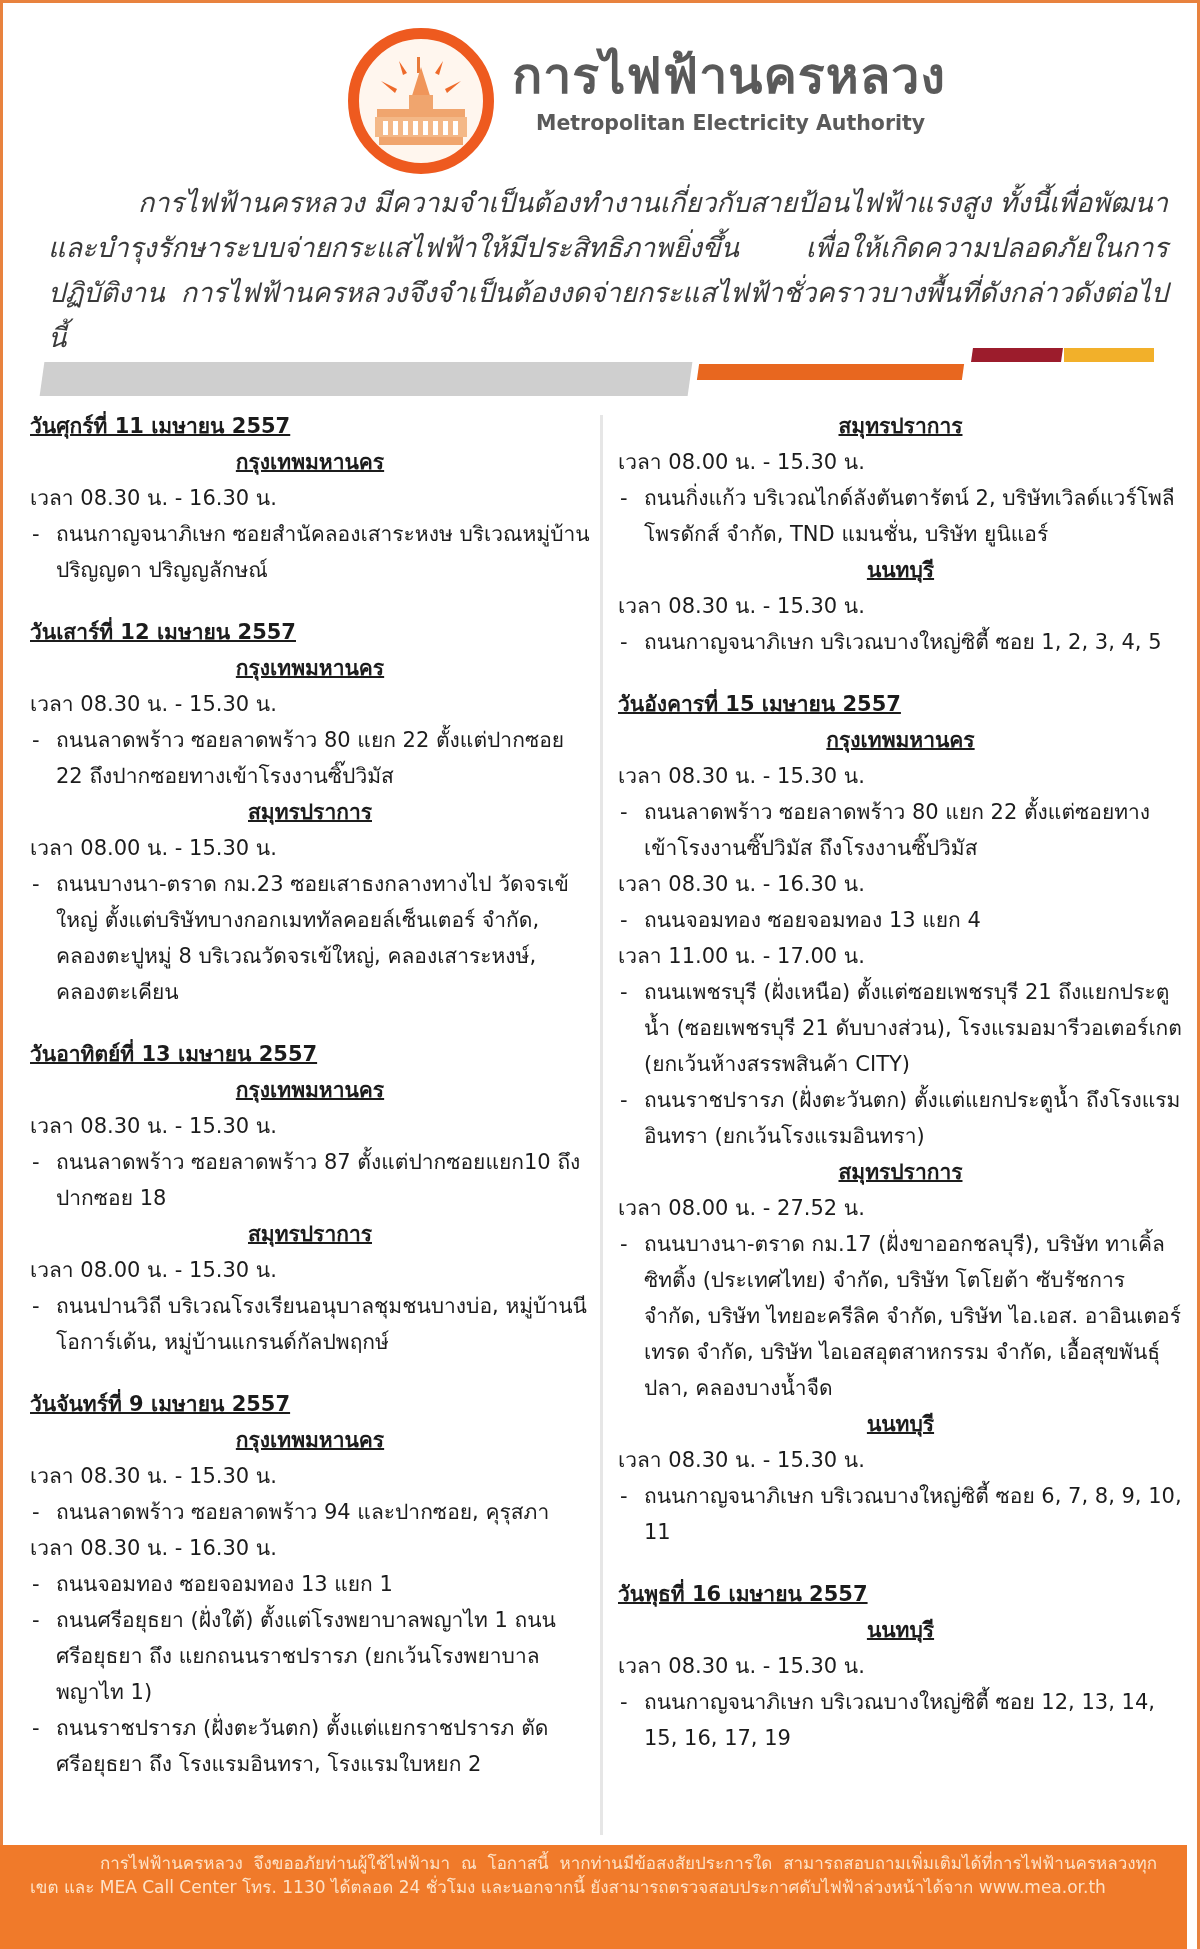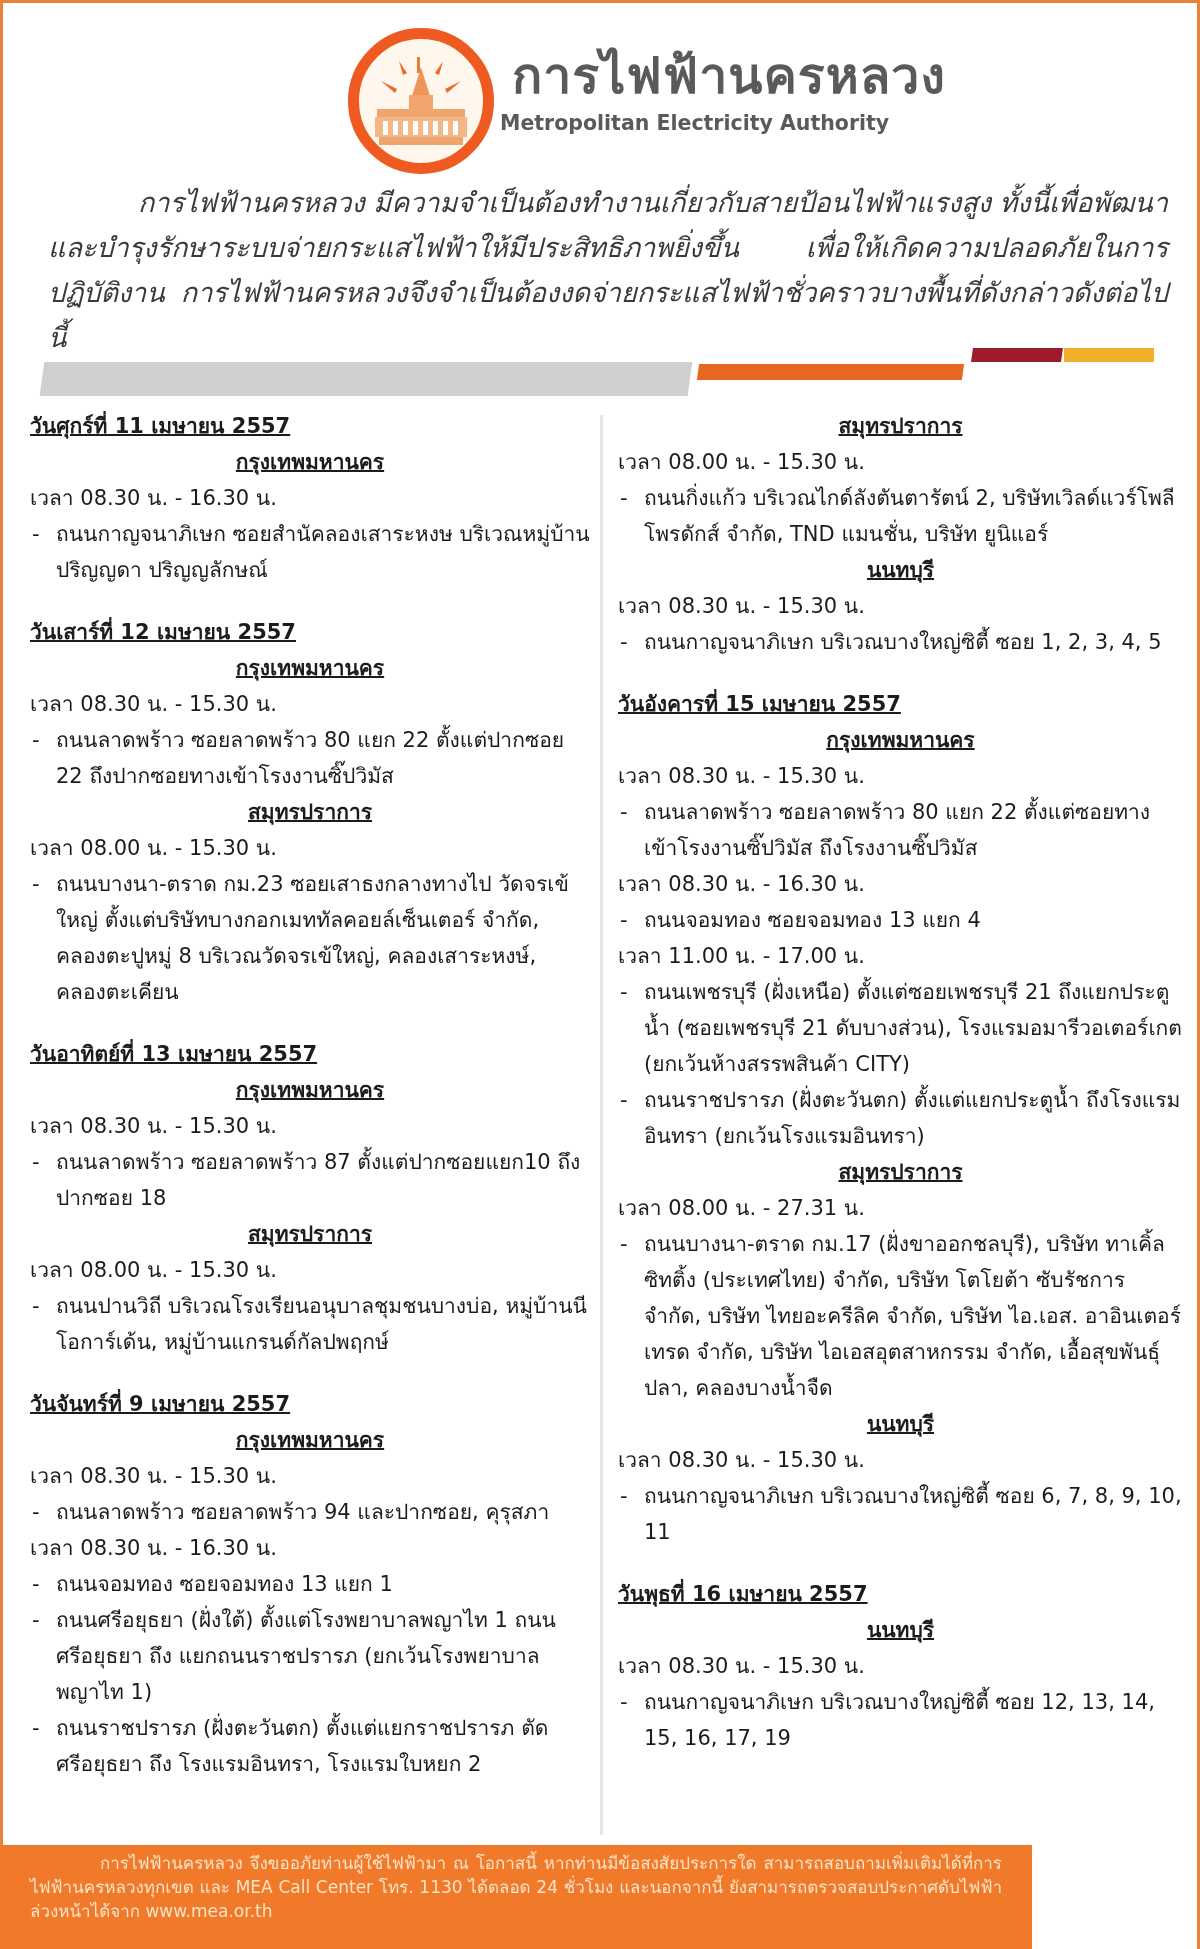--- a/index.html
+++ b/index.html
@@ -3,41 +3,41 @@
 <meta charset="utf-8">
 <style>
   * { box-sizing: border-box; margin: 0; padding: 0; }
   html, body { width: 1200px; height: 1949px; background: #ffffff; overflow: hidden; }
   body { font-family: "DejaVu Sans", sans-serif; color: #1a1a1a; position: relative; }
   .frame { position: absolute; left: 0; top: 0; width: 1200px; height: 1949px; border: 3px solid #e8823e; border-bottom: none; }
   .header { position: absolute; left: 0; top: 0; width: 1200px; height: 180px; padding-left: 36px; }
   .logo { position: absolute; left: 348px; top: 28px; width: 146px; height: 146px; border-radius: 50%; border: 11px solid #ee5a1f; background: #fff6ee; overflow: hidden; }
   .logo svg { position: absolute; left: 0; top: 0; width: 124px; height: 124px; }
   .brand-th { position: absolute; left: 512px; top: 46px; font-size: 50px; color: #5a5a5a; font-weight: bold; letter-spacing: 1px; line-height: 60px; }
-  .brand-en { position: absolute; left: 500px; top: 110px; font-size: 20.5px; color: #5a5a5a; font-weight: bold; line-height: 26px; font-family: "DejaVu Sans", sans-serif; }
+  .brand-en { position: absolute; left: 536px; top: 110px; font-size: 20.5px; color: #5a5a5a; font-weight: bold; line-height: 26px; font-family: "DejaVu Sans", sans-serif; }
   .intro { position: absolute; left: 48px; top: 180px; width: 1120px; font-size: 27px; line-height: 45px; color: #3a3a3a; text-align: justify; }
   .intro p { text-indent: 90px; font-style: italic; }
   .deco { position: absolute; left: 0; top: 340px; width: 1200px; height: 60px; }
   .deco .gray { position: absolute; left: 42px; top: 22px; width: 648px; height: 34px; background: #cfcfcf; transform: skewX(-8deg); }
   .deco .orange { position: absolute; left: 698px; top: 24px; width: 265px; height: 16px; background: #e8671f; transform: skewX(-8deg); }
   .deco .darkred { position: absolute; left: 972px; top: 8px; width: 90px; height: 14px; background: #9c1c2c; transform: skewX(-8deg); }
   .deco .yellow { position: absolute; left: 1064px; top: 8px; width: 90px; height: 14px; background: #f2b02a; }
   .col { position: absolute; top: 408px; font-size: 21px; line-height: 36px; color: #1c1c1c; }
   .col.left { left: 30px; width: 560px; }
   .col.right { left: 618px; width: 565px; }
   .divider { position: absolute; left: 600px; top: 415px; width: 3px; height: 1420px; background: #e6e6e6; }
   .day { margin-bottom: 0; }
   .day + .day { margin-top: 26px; }
   .day-title { font-weight: bold; text-decoration: underline; text-decoration-thickness: 2px; font-size: 21px; }
   .region { font-weight: bold; text-decoration: underline; text-decoration-thickness: 2px; text-align: center; }
   .time { }
   .item { display: flex; }
   .item .dash { width: 26px; flex: 0 0 26px; padding-left: 2px; }
   .item .text { flex: 1; }
-  .footer { position: absolute; left: 0; top: 1845px; width: 1032px; height: 104px; background: #f07a2a; color: #fde3c8; padding: 6px 30px 0 30px; font-size: 17px; line-height: 24px; }
+  .footer { position: absolute; left: 0; top: 1845px; width: 1187px; height: 104px; background: #f07a2a; color: #fde3c8; padding: 6px 30px 0 30px; font-size: 17px; line-height: 24px; }
   .footer p { text-indent: 70px; text-align: justify; }
 </style>
 </head>
 <body>
 
 <div class="frame"></div>
 
 <div class="header">
   <div class="logo">
     <svg viewBox="0 0 124 124">
@@ -186,21 +186,21 @@
     <div class="time">เวลา 11.00 น. - 17.00 น.</div>
     <div class="item">
         <span class="dash">-</span>
         <span class="text">ถนนเพชรบุรี (ฝั่งเหนือ) ตั้งแต่ซอยเพชรบุรี 21 ถึงแยกประตูน้ำ (ซอยเพชรบุรี 21 ดับบางส่วน), โรงแรมอมารีวอเตอร์เกต (ยกเว้นห้างสรรพสินค้า CITY)</span>
       </div>
     <div class="item">
         <span class="dash">-</span>
         <span class="text">ถนนราชปรารภ (ฝั่งตะวันตก) ตั้งแต่แยกประตูน้ำ ถึงโรงแรมอินทรา (ยกเว้นโรงแรมอินทรา)</span>
       </div>
     <div class="region">สมุทรปราการ</div>
-    <div class="time">เวลา 08.00 น. - 27.31 น.</div>
+    <div class="time">เวลา 08.00 น. - 27.52 น.</div>
     <div class="item">
         <span class="dash">-</span>
         <span class="text">ถนนบางนา-ตราด กม.17 (ฝั่งขาออกชลบุรี), บริษัท ทาเคิ้ลซิทติ้ง (ประเทศไทย) จำกัด, บริษัท โตโยต้า ซับรัชการ จำกัด, บริษัท ไทยอะครีลิค จำกัด, บริษัท ไอ.เอส. อาอินเตอร์เทรด จำกัด, บริษัท ไอเอสอุตสาหกรรม จำกัด, เอื้อสุขพันธุ์ปลา, คลองบางน้ำจืด</span>
       </div>
     <div class="region">นนทบุรี</div>
     <div class="time">เวลา 08.30 น. - 15.30 น.</div>
     <div class="item">
         <span class="dash">-</span>
         <span class="text">ถนนกาญจนาภิเษก บริเวณบางใหญ่ซิตี้ ซอย 6, 7, 8, 9, 10, 11</span>
       </div>

